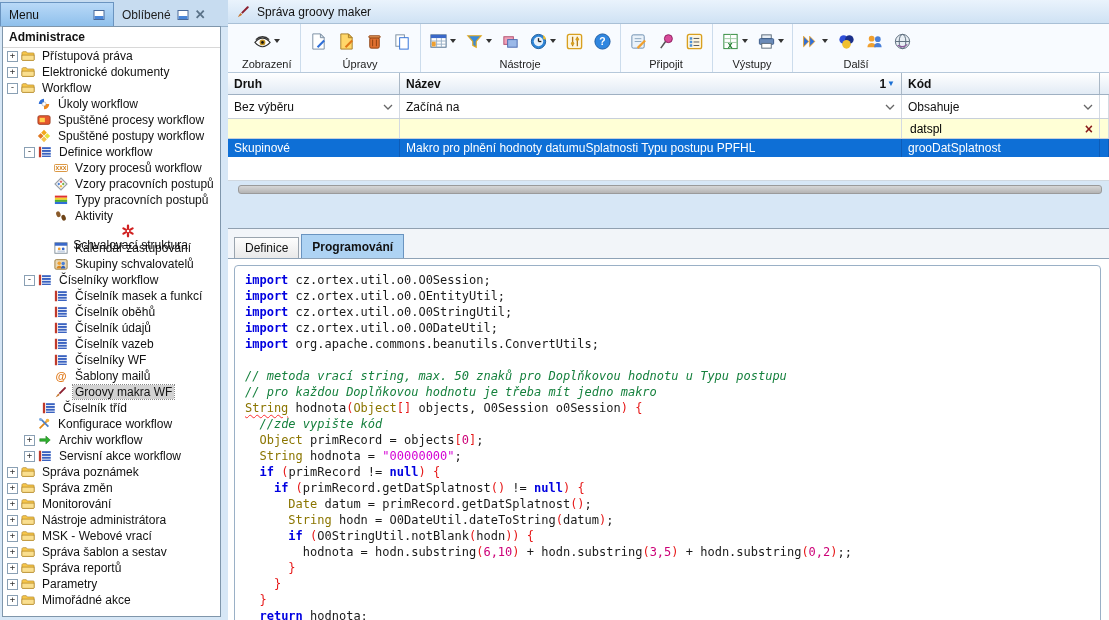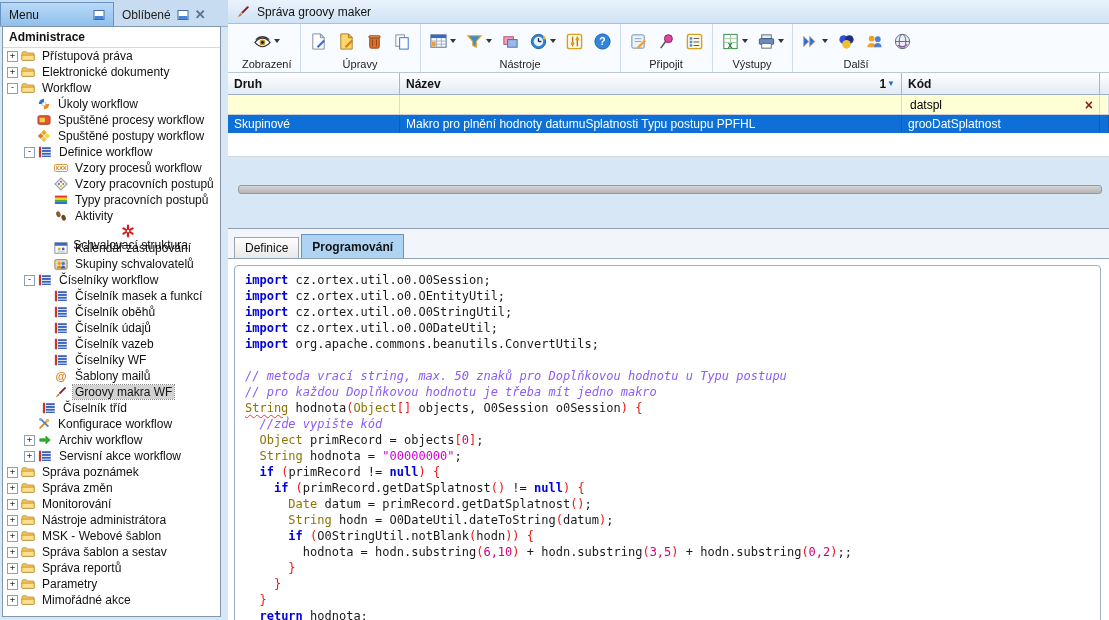--- a/index.html
+++ b/index.html
@@ -77,21 +77,21 @@
   .dtab{height:20px;padding:0 10px;display:flex;align-items:center;background:linear-gradient(#fdfdfd,#e9e9e9);
         border:1px solid #9aa4ae;border-bottom:none;margin-right:2px;cursor:pointer;}
   .dtab.active{height:23px;background:#aed3f3;font-weight:bold;border-color:#6a94c0;}
   .codebox{position:absolute;left:6px;top:36px;width:867px;height:382px;background:#fff;
            border:1px solid #9ab0c6;border-radius:4px;box-sizing:border-box;overflow:hidden;cursor:text;}
   .code{margin:0;padding:6px 10px;font:12px/16px "DejaVu Sans Mono",monospace;white-space:pre;}
   .cl{height:16px;}
   .k{color:#0000e0;font-weight:bold;}
   .t{color:#8b7500;}
   .u{color:#8b7500;text-decoration:underline wavy #ff3030 1px;text-underline-offset:2px;}
-  .c{color:#8b5cf6;font-style:italic;}
+  .c{color:#15803d;font-style:italic;}
   .s{color:#d400d4;}
   .n{color:#cc0077;}
   .b{color:#e61717;}
   .p{color:#1a1a1a;}
 </style>
 </head>
 <body>
 
 <div id="app">
 
@@ -488,21 +488,21 @@
           <span class="tlabel">Nástroje administrátora</span>
         </div>
         <div class="trow" style="padding-left: 4px;">
           <span class="exp">+</span>
           <span class="tic">
             <svg viewBox="0 0 16 16">
               <path d="M1 5c0-1 .5-2 1.5-2H6l1.2 1.5H14c.6 0 1 .4 1 1V12c0 .6-.4 1-1 1H2c-.6 0-1-.4-1-1z" fill="#f6c64b" stroke="#a87b1e" stroke-width=".7"></path>
               <path d="M1 7h14v5c0 .6-.4 1-1 1H2c-.6 0-1-.4-1-1z" fill="#fadf8f" stroke="#a87b1e" stroke-width=".7"></path>
             </svg>
           </span>
-          <span class="tlabel">MSK - Webové šablon</span>
+          <span class="tlabel">MSK - Webové vrací</span>
         </div>
         <div class="trow" style="padding-left: 4px;">
           <span class="exp">+</span>
           <span class="tic">
             <svg viewBox="0 0 16 16">
               <path d="M1 5c0-1 .5-2 1.5-2H6l1.2 1.5H14c.6 0 1 .4 1 1V12c0 .6-.4 1-1 1H2c-.6 0-1-.4-1-1z" fill="#f6c64b" stroke="#a87b1e" stroke-width=".7"></path>
               <path d="M1 7h14v5c0 .6-.4 1-1 1H2c-.6 0-1-.4-1-1z" fill="#fadf8f" stroke="#a87b1e" stroke-width=".7"></path>
             </svg>
           </span>
           <span class="tlabel">Správa šablon a sestav</span>
@@ -786,20 +786,47 @@
     <div class="grow ghead">
       <div class="gc c1">Druh</div>
       <div class="gc c2">
         <span>Název</span>
         <span class="sort">
             <span>1</span>
             <span class="sarr">▼</span>
           </span>
       </div>
       <div class="gc c3">Kód</div>
+      <div class="gc c4"></div>
+    </div>
+    <div class="grow gfilter">
+      <div class="gc c1">
+        <span>Bez výběru</span>
+        <span class="chev">
+            <svg viewBox="0 0 10 6">
+              <path d="M1 1l4 4 4-4" fill="none" stroke="#666" stroke-width="1.3"></path>
+            </svg>
+          </span>
+      </div>
+      <div class="gc c2">
+        <span>Začíná na</span>
+        <span class="chev">
+            <svg viewBox="0 0 10 6">
+              <path d="M1 1l4 4 4-4" fill="none" stroke="#666" stroke-width="1.3"></path>
+            </svg>
+          </span>
+      </div>
+      <div class="gc c3">
+        <span>Obsahuje</span>
+        <span class="chev">
+            <svg viewBox="0 0 10 6">
+              <path d="M1 1l4 4 4-4" fill="none" stroke="#666" stroke-width="1.3"></path>
+            </svg>
+          </span>
+      </div>
       <div class="gc c4"></div>
     </div>
     <div class="grow ginput">
       <div class="gc c1"></div>
       <div class="gc c2"></div>
       <div class="gc c3">
         <input value="datspl" style="">
         <span class="clearx">×</span>
       </div>
       <div class="gc c4"></div>

